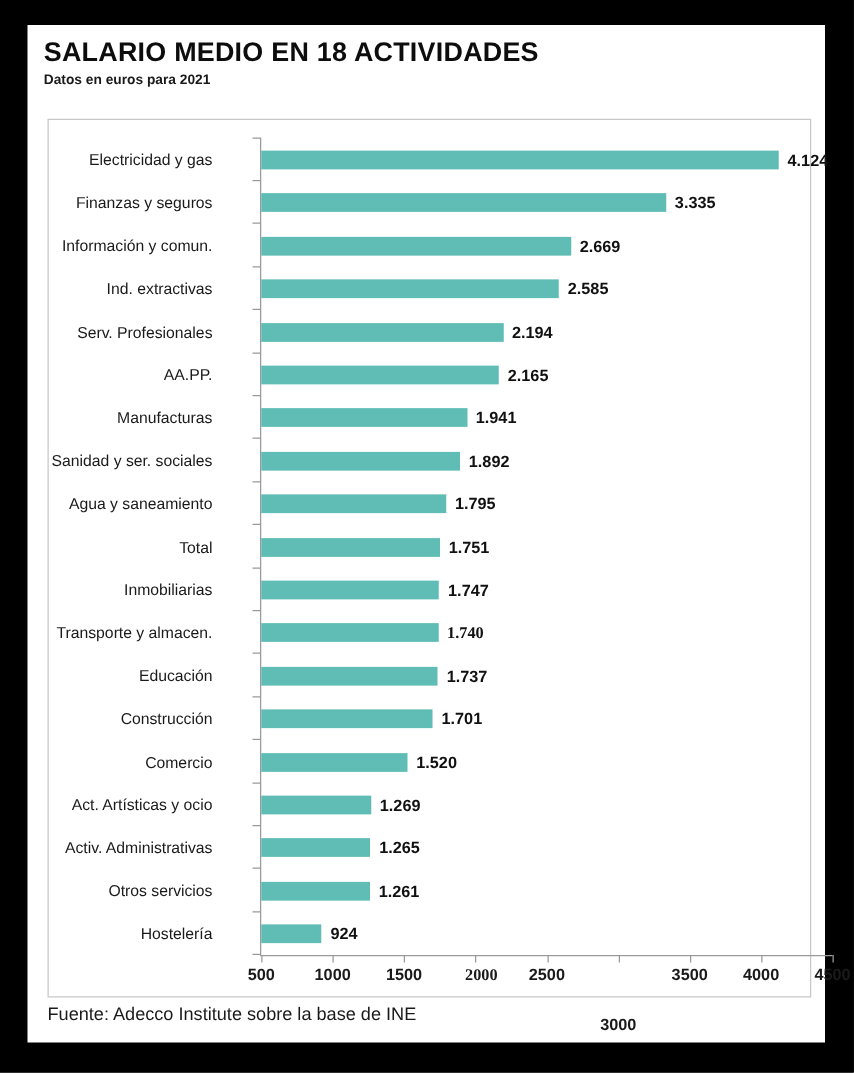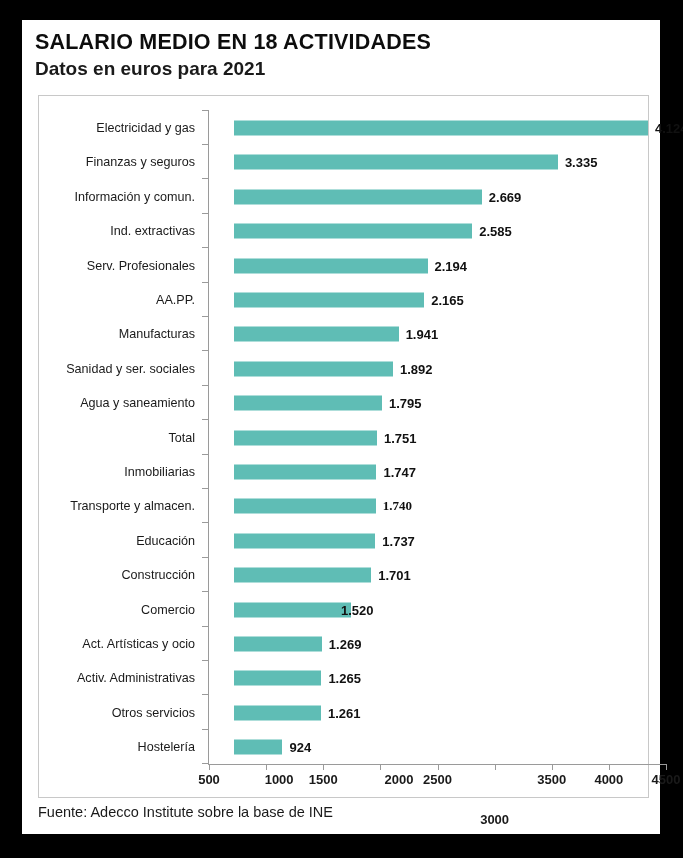--- a/index.html
+++ b/index.html
@@ -50,21 +50,21 @@
 
   #chart-title {
     font-size: 21.5px;
     font-weight: bold;
     color: #0d0d0d;
     letter-spacing: 0.2px;
     white-space: nowrap;
   }
 
   #chart-subtitle {
-    font-size: 19px;
+    font-size: 11px;
     font-weight: bold;
     color: #1a1a1a;
     margin-top: 3px;
     white-space: nowrap;
   }
 
   
   #plot-box {
     position: absolute;
     left: 16px;
@@ -126,21 +126,20 @@
     transform: translateX(-50%);
     white-space: nowrap;
   }
 
   
   .bar-row {
     position: absolute;
     left: 0;
     height: 36px;
     width: 100%;
-    margin-left: 25px;
   }
 
   .cat-label {
     position: absolute;
     right: 478px;
     top: 50%;
     transform: translateY(-50%);
     font-size: 12.6px;
     color: #1a1a1a;
     white-space: nowrap;
@@ -300,21 +299,21 @@
               <div class="bar-track" style="width: 137.214px;">
                 <div class="bar-fill" style="width: 100%; background: rgb(95, 189, 181);"></div>
               </div>
               <div class="bar-value" style="left: 314.214px;">1.701</div>
             </div>
             <div class="bar-row" style="top: 495.6px;">
               <div class="cat-label">Comercio</div>
               <div class="bar-track" style="width: 116.535px;">
                 <div class="bar-fill" style="width: 100%; background: rgb(95, 189, 181);"></div>
               </div>
-              <div class="bar-value" style="left: 277px;">1.520</div>
+              <div class="bar-value" style="left: 294px;">1.520</div>
             </div>
             <div class="bar-row" style="top: 530px;">
               <div class="cat-label">Act. Artísticas y ocio</div>
               <div class="bar-track" style="width: 87.8582px;">
                 <div class="bar-fill" style="width: 100%; background: rgb(95, 189, 181);"></div>
               </div>
               <div class="bar-value" style="left: 264.858px;">1.269</div>
             </div>
             <div class="bar-row" style="top: 564.4px;">
               <div class="cat-label">Activ. Administrativas</div>
@@ -357,25 +356,25 @@
             <div class="y-tick" style="top: 529.5px;"></div>
             <div class="y-tick" style="top: 563.9px;"></div>
             <div class="y-tick" style="top: 598.3px;"></div>
             <div class="y-tick" style="top: 632.7px;"></div>
             <div class="y-tick" style="top: 667.1px;"></div>
           </div>
         <div id="xticks-layer">
             <div class="x-tick" style="left: 170px;"></div>
             <div class="x-tick-label" style="left: 170px;">500</div>
             <div class="x-tick" style="left: 227.125px;"></div>
-            <div class="x-tick-label" style="left: 227.125px; margin-left: 13px;">1000</div>
+            <div class="x-tick-label" style="left: 227.125px;">1000</div>
             <div class="x-tick" style="left: 284.25px;"></div>
             <div class="x-tick-label" style="left: 284.25px;">1500</div>
             <div class="x-tick" style="left: 341.375px;"></div>
-            <div class="x-tick-label" style="left: 360px;">2000</div>
+            <div class="x-tick-label" style="left: 346px; font-family: Liberation Serif, serif;">2000</div>
             <div class="x-tick" style="left: 398.5px;"></div>
             <div class="x-tick-label" style="left: 398.5px;">2500</div>
             <div class="x-tick" style="left: 455.625px;"></div>
             <div class="x-tick-label" style="left: 455.625px; margin-top: 40px;">3000</div>
             <div class="x-tick" style="left: 512.75px;"></div>
             <div class="x-tick-label" style="left: 512.75px;">3500</div>
             <div class="x-tick" style="left: 569.875px;"></div>
             <div class="x-tick-label" style="left: 569.875px;">4000</div>
             <div class="x-tick" style="left: 627px;"></div>
             <div class="x-tick-label" style="left: 627px;">4500</div>

